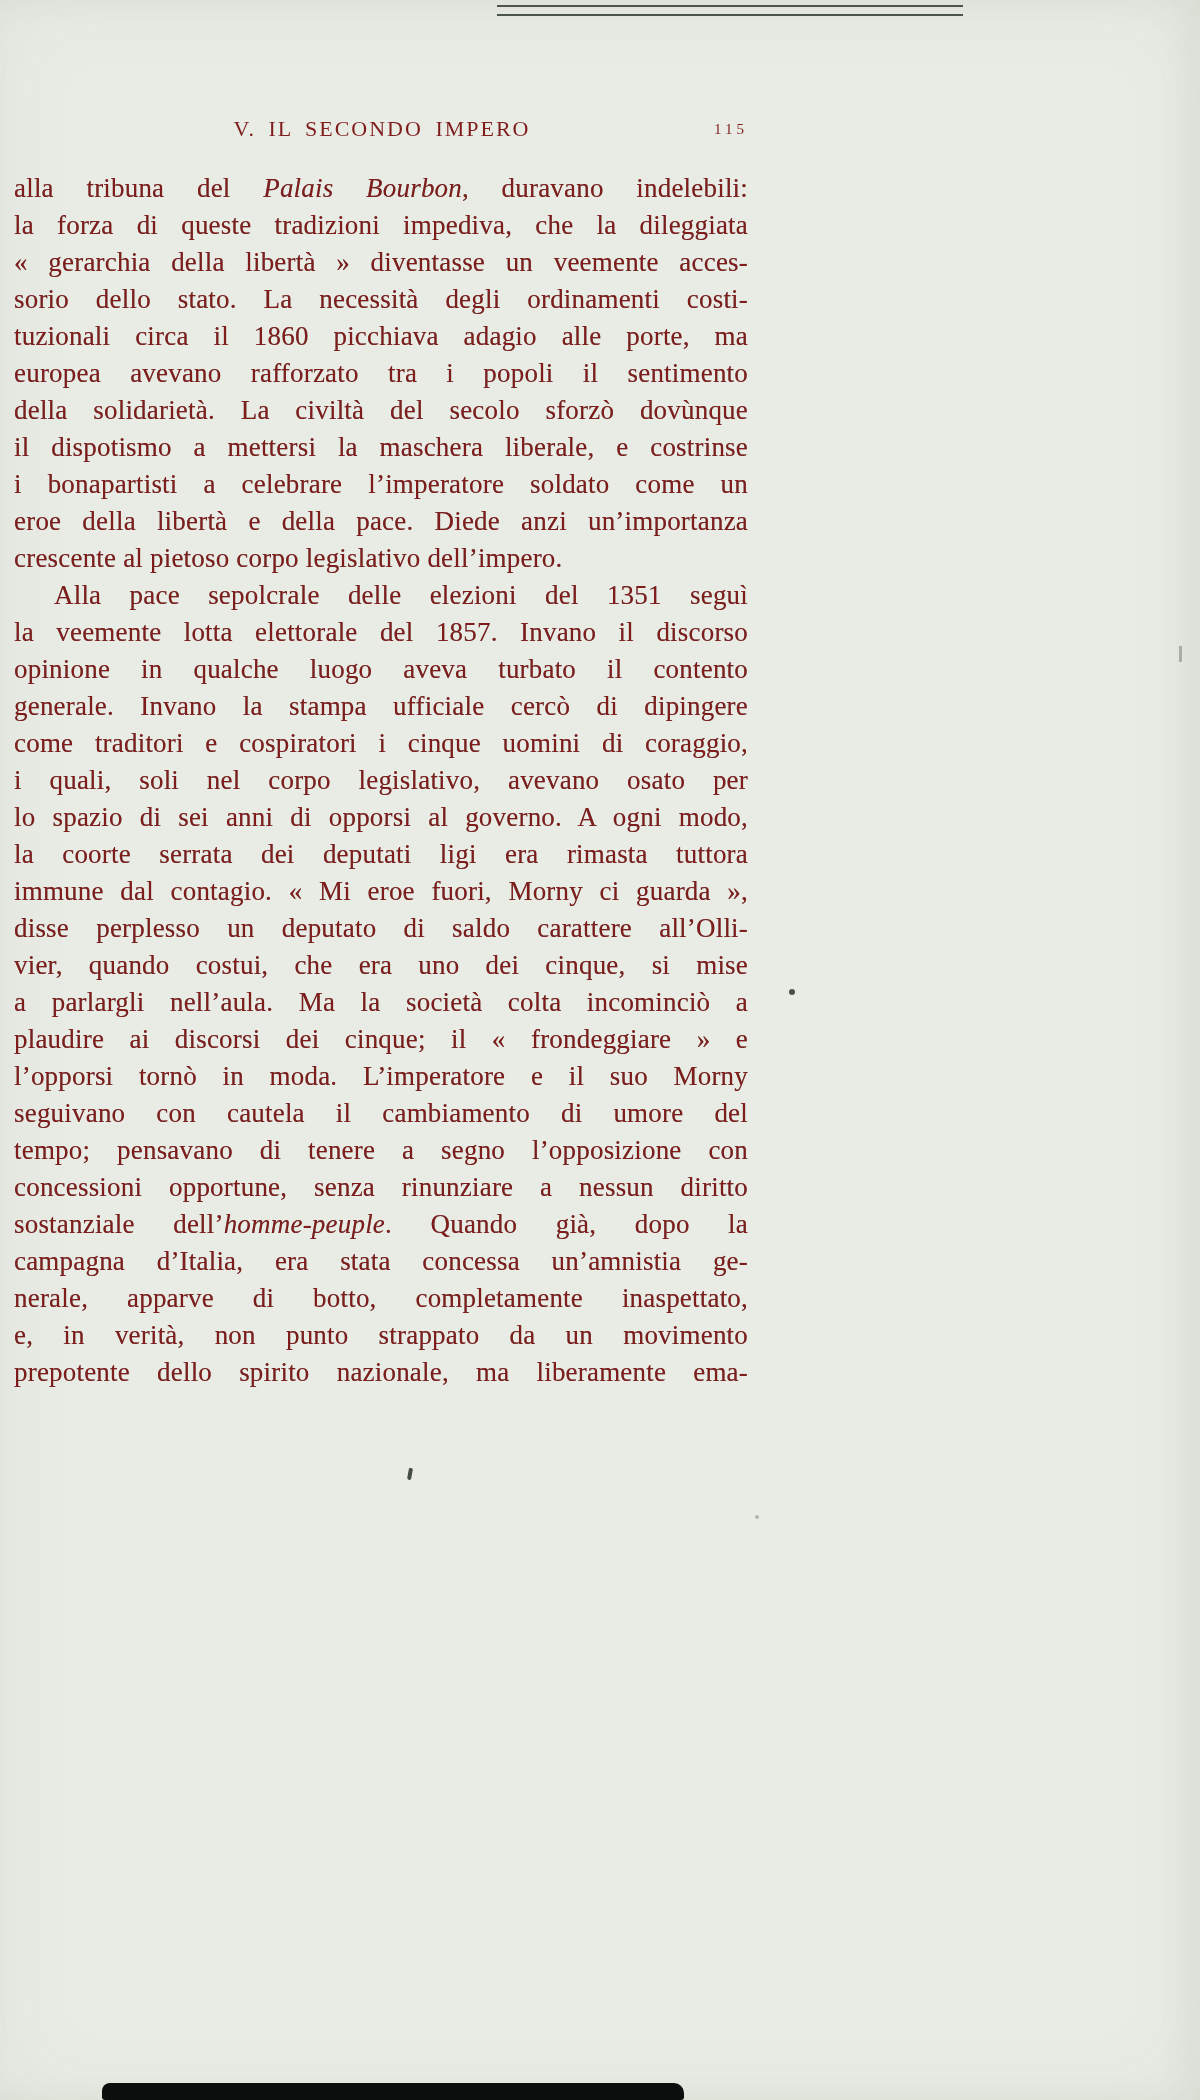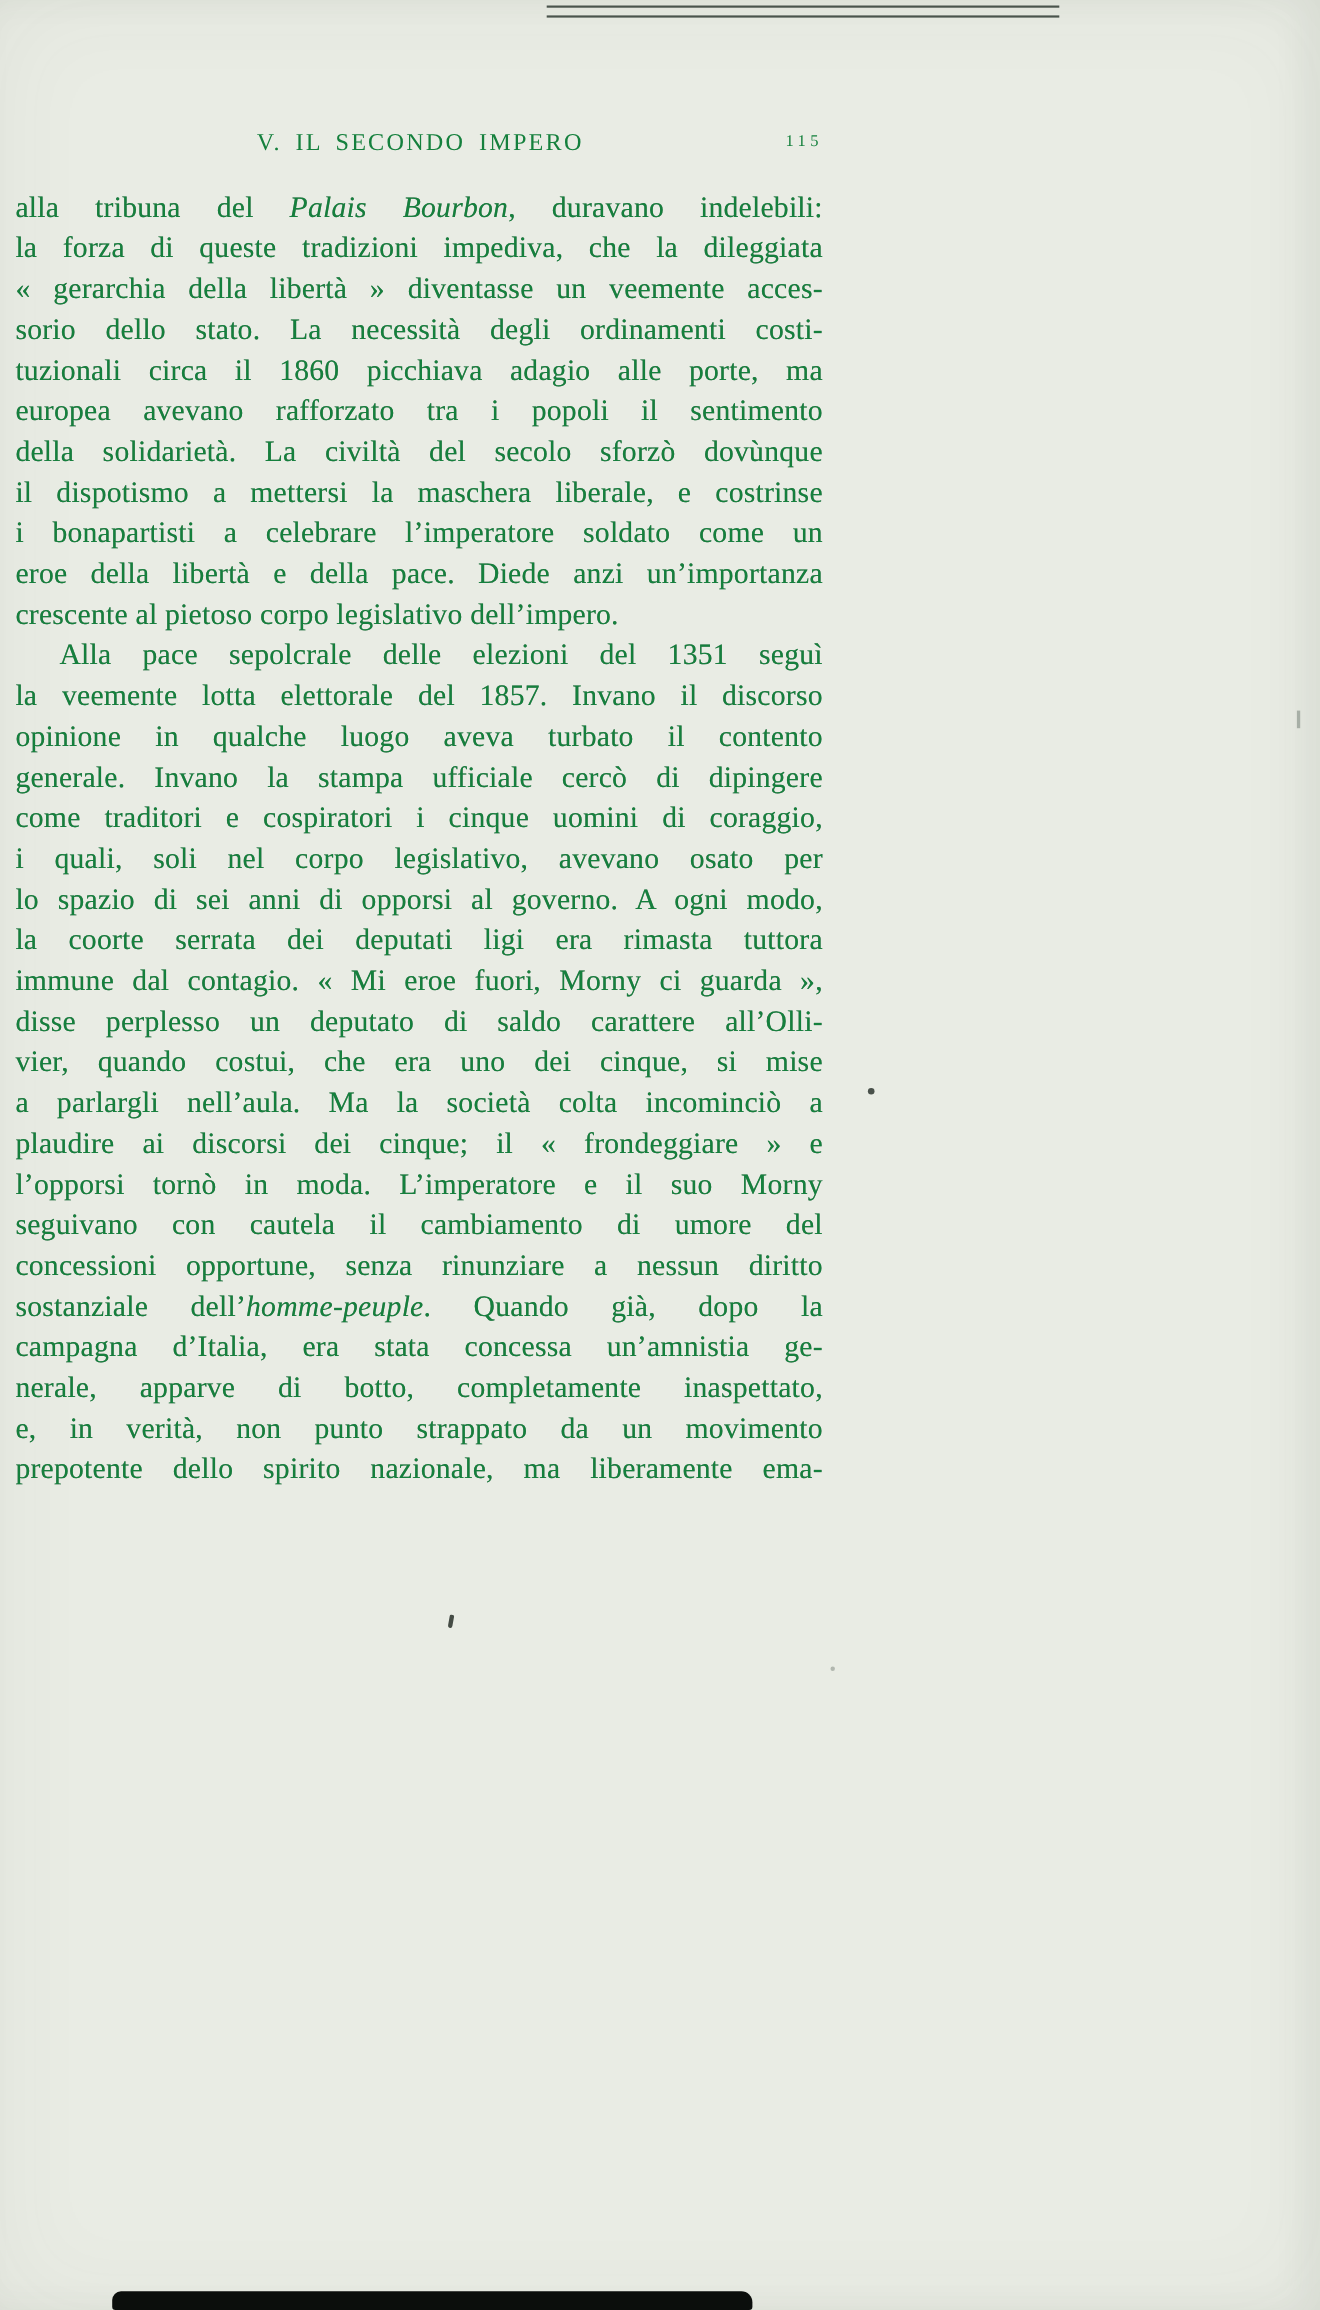--- a/index.html
+++ b/index.html
@@ -66,21 +66,21 @@
   .bottom-bar {
     position: absolute;
     left: 102px; top: 2083px; width: 582px; height: 17px;
     border-radius: 8px 10px 3px 3px;
     background: #0b0e0c;
   }
 </style>
 </head>
 <body>
 
-<div class="page" style="background: rgb(233, 236, 228); color: #15803d;">
+<div class="page" style="background: rgb(233, 236, 228); color: #7f1d1d;">
   <div class="top-rule" style="border-color: rgb(74, 84, 76);"></div>
 
   <header class="page-header">
     <span class="running-title">V. IL SECONDO IMPERO</span>
     <span class="page-number">115</span>
   </header>
 
   <main class="text-block">
       <div class="para">
         <div class="line"><span>alla tribuna del </span><span class="it">Palais Bourbon</span><span>, duravano indelebili:</span></div>
@@ -104,20 +104,21 @@
         <div class="line"><span>i quali, soli nel corpo legislativo, avevano osato per</span></div>
         <div class="line"><span>lo spazio di sei anni di opporsi al governo. A ogni modo,</span></div>
         <div class="line"><span>la coorte serrata dei deputati ligi era rimasta tuttora</span></div>
         <div class="line"><span>immune dal contagio. « Mi eroe fuori, Morny ci guarda »,</span></div>
         <div class="line"><span>disse perplesso un deputato di saldo carattere all’Olli-</span></div>
         <div class="line"><span>vier, quando costui, che era uno dei cinque, si mise</span></div>
         <div class="line"><span>a parlargli nell’aula. Ma la società colta incominciò a</span></div>
         <div class="line"><span>plaudire ai discorsi dei cinque; il « frondeggiare » e</span></div>
         <div class="line"><span>l’opporsi tornò in moda. L’imperatore e il suo Morny</span></div>
         <div class="line"><span>seguivano con cautela il cambiamento di umore del</span></div>
+        <div class="line"><span>tempo; pensavano di tenere a segno l’opposizione con</span></div>
         <div class="line"><span>concessioni opportune, senza rinunziare a nessun diritto</span></div>
         <div class="line"><span>sostanziale dell’</span><span class="it">homme-peuple</span><span>. Quando già, dopo la</span></div>
         <div class="line"><span>campagna d’Italia, era stata concessa un’amnistia ge-</span></div>
         <div class="line"><span>nerale, apparve di botto, completamente inaspettato,</span></div>
         <div class="line"><span>e, in verità, non punto strappato da un movimento</span></div>
         <div class="line"><span>prepotente dello spirito nazionale, ma liberamente ema-</span></div>
       </div>
     </main>
 
   <span class="speck speck-tick"></span>

